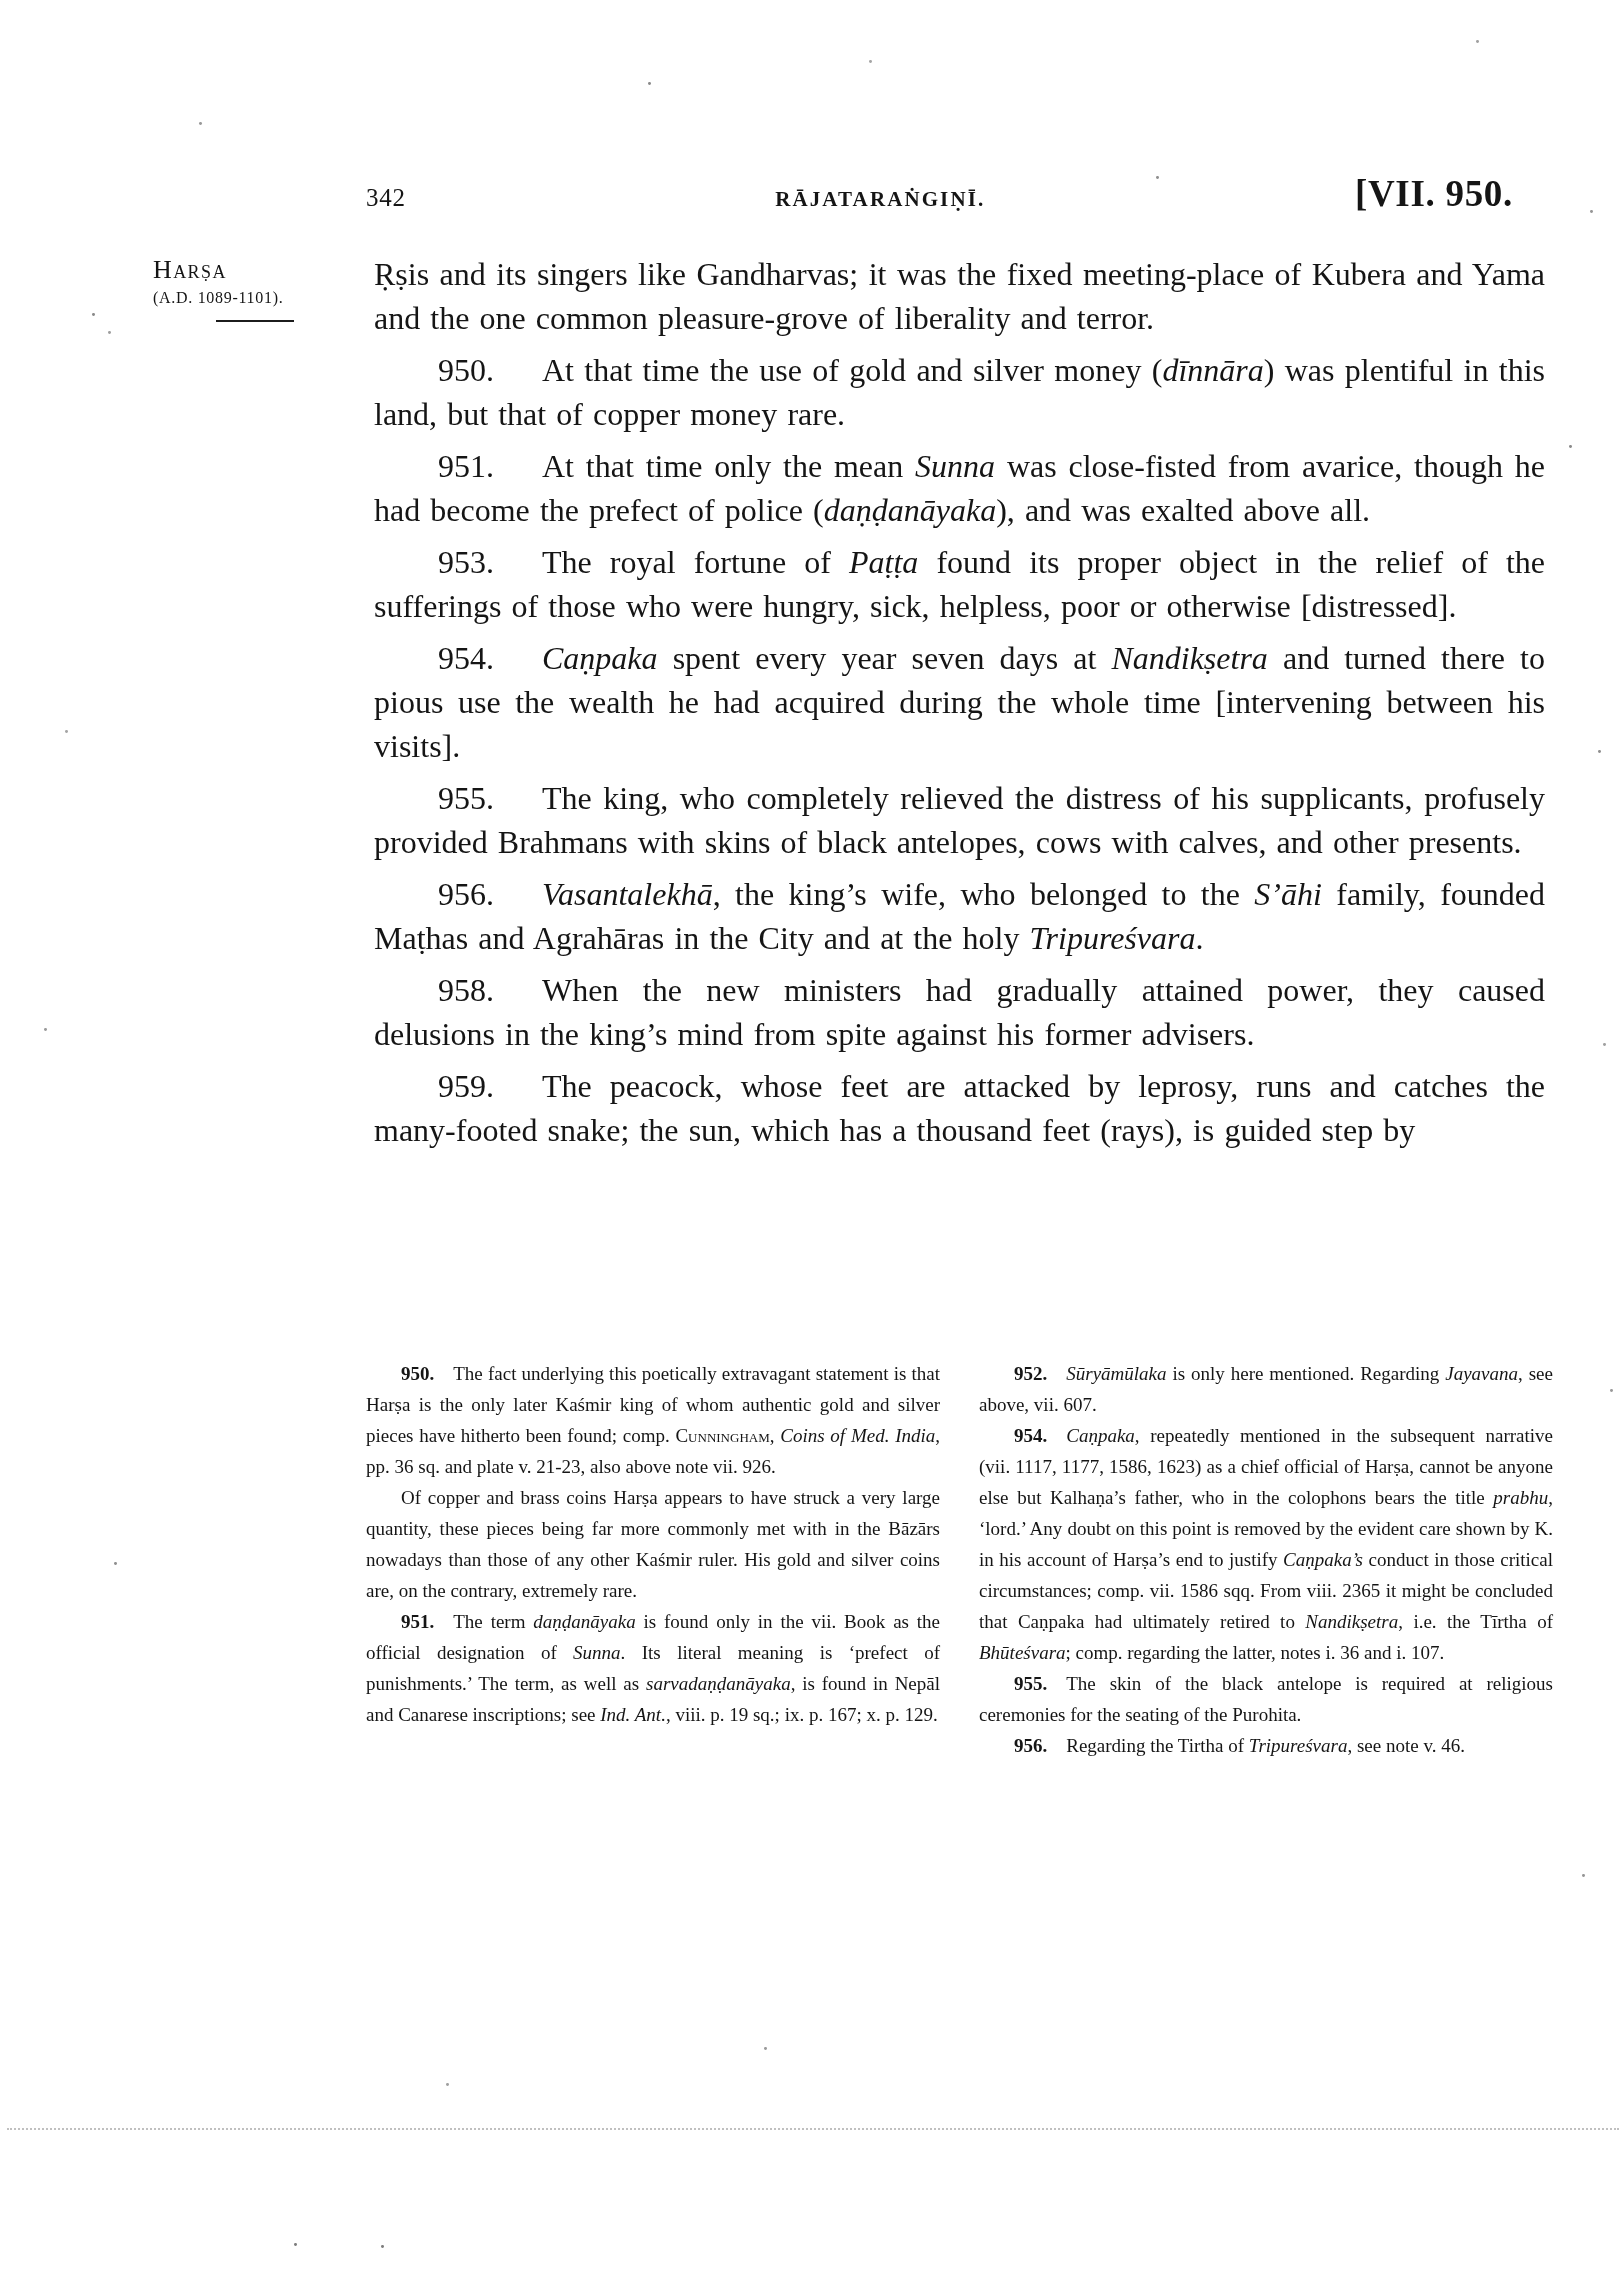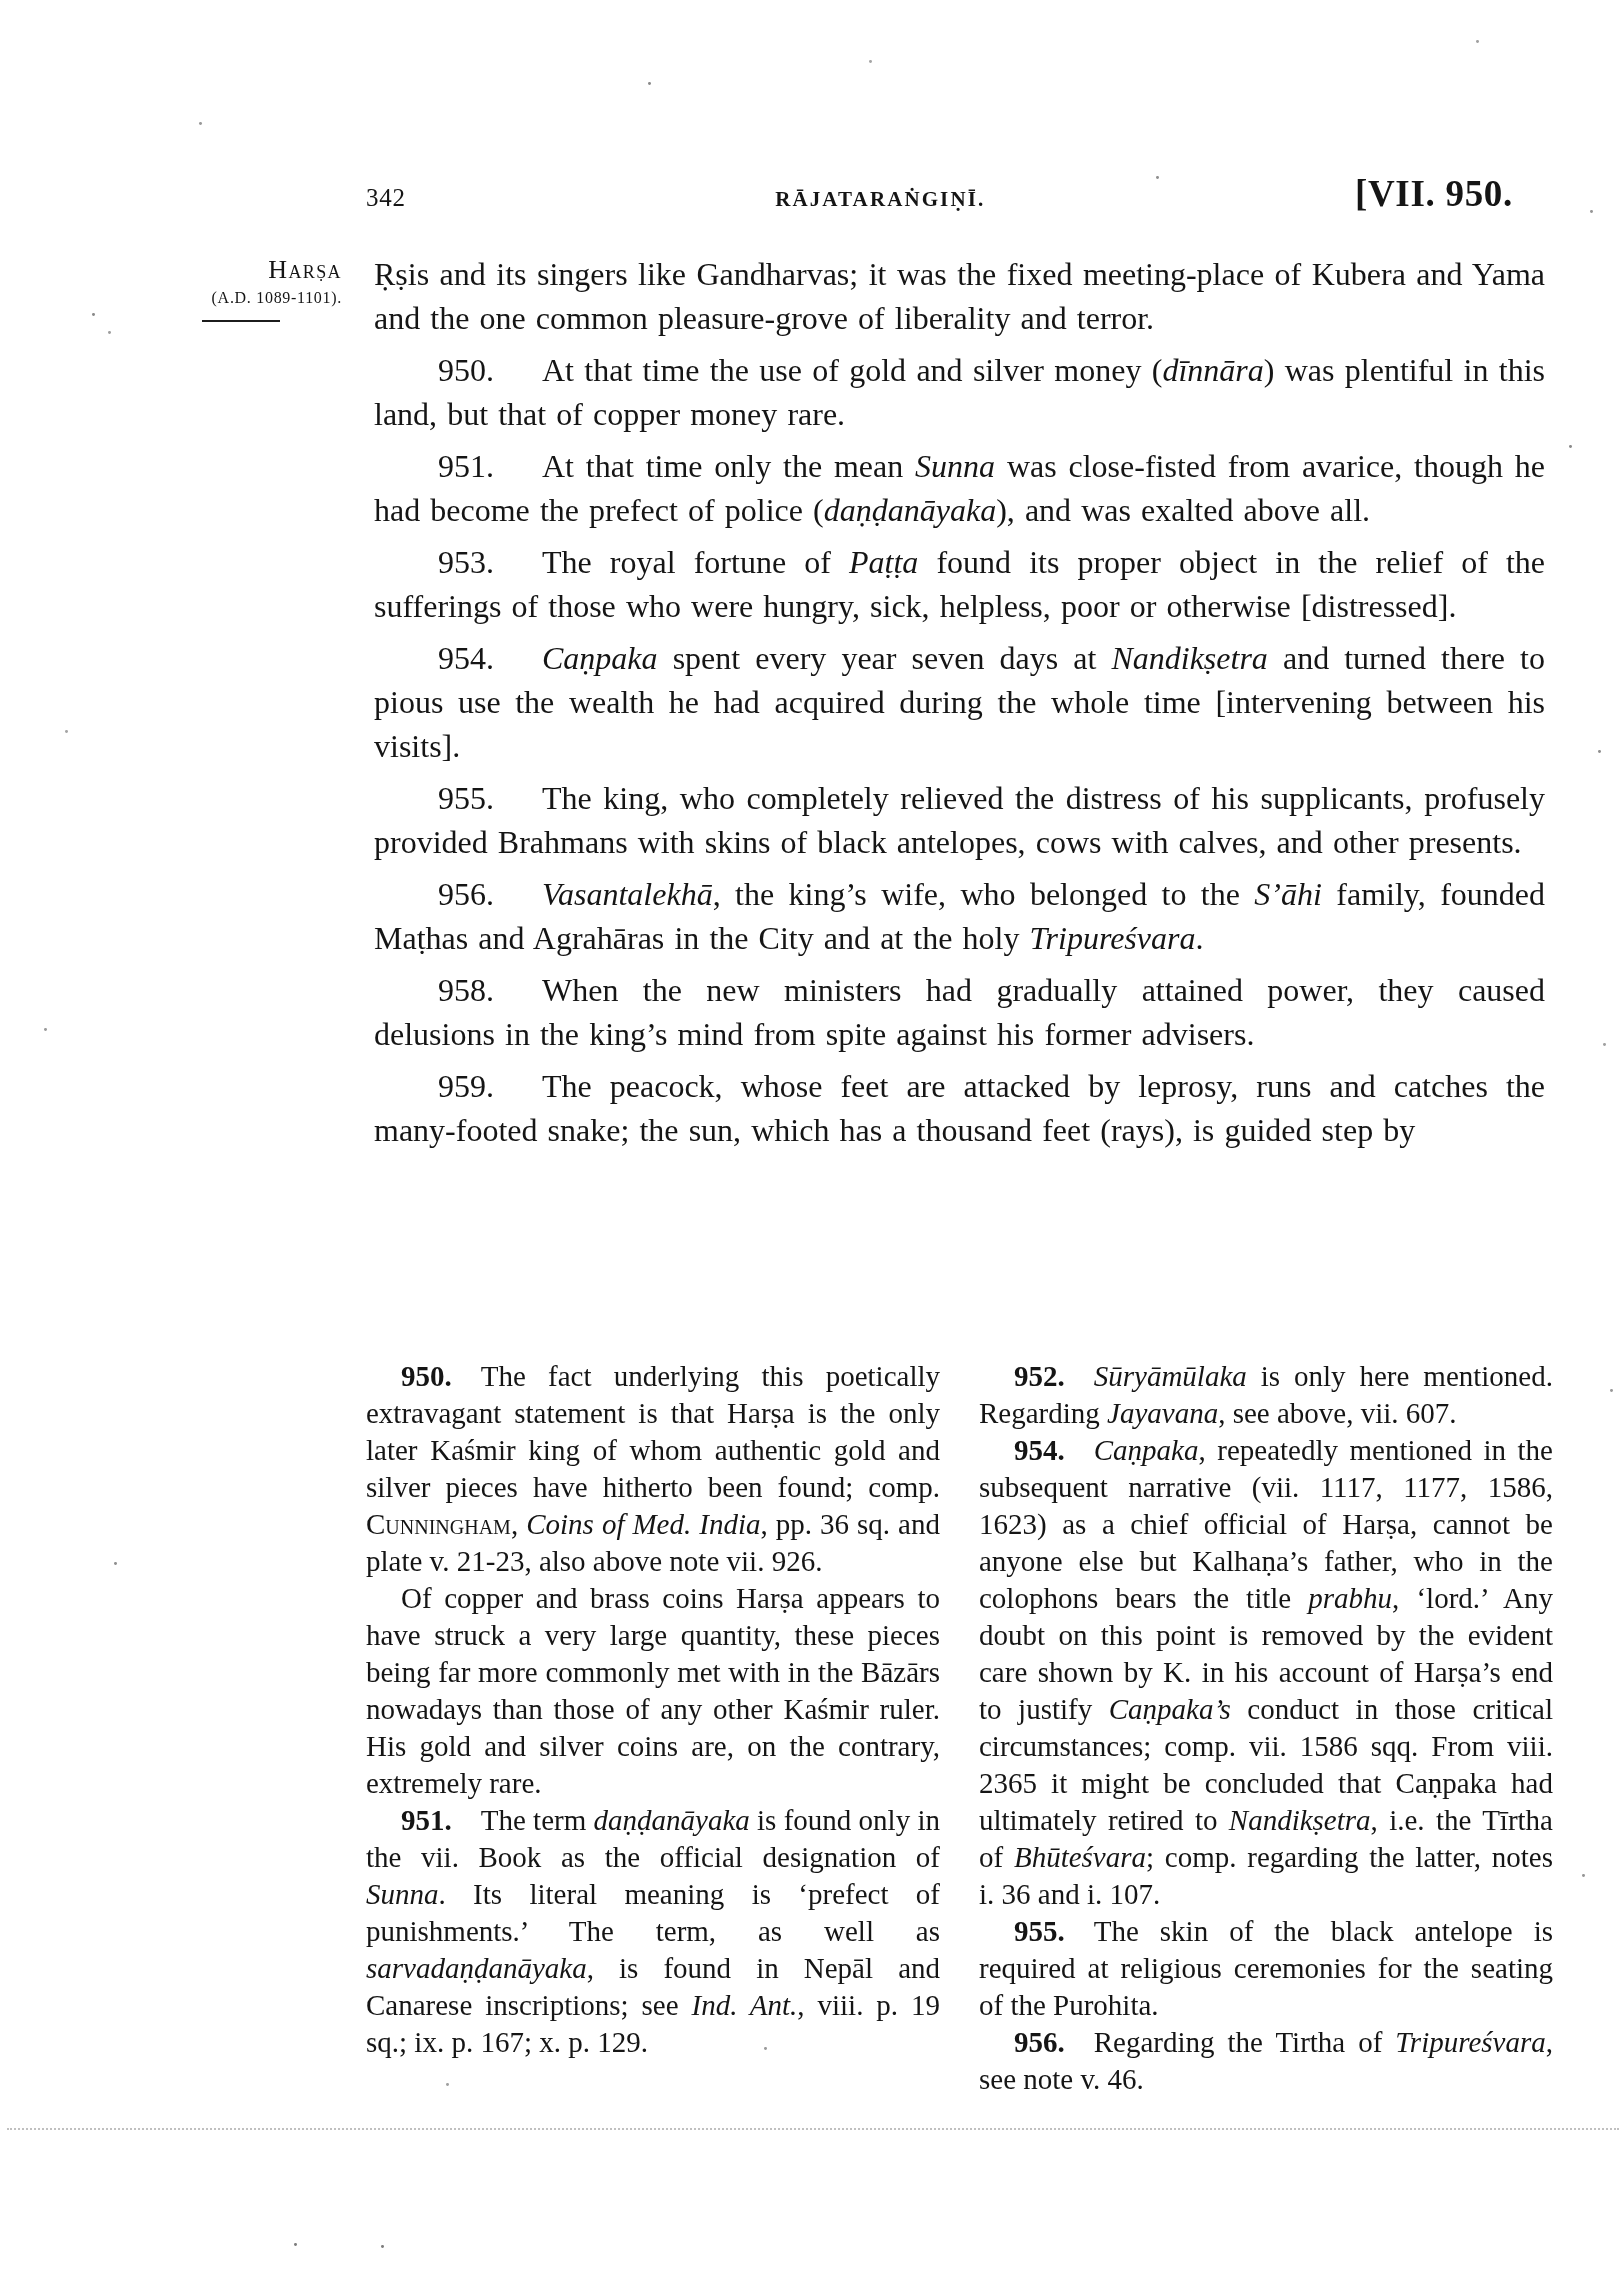--- a/index.html
+++ b/index.html
@@ -52,24 +52,24 @@
     width: 1187px;
     display: flex;
     align-items: baseline;
   }
   .pagenum  { font-size: 25px; letter-spacing: 0.7px; }
   .title    { flex: 1; text-align: center; font-size: 21px; font-weight: bold; letter-spacing: 2.1px; }
   .verseref { font-size: 37px; font-weight: bold; letter-spacing: 0.7px; padding-right: 40px; }
 
   .margin-note {
     position: absolute;
-    left: 139px;
+    left: 153px;
     top: 255px;
     width: 203px;
-    text-align: right;
+    text-align: left;
   }
   .mk { font-size: 26px; line-height: 29px; font-variant: small-caps; letter-spacing: 1.4px; }
   .md { font-size: 16px; line-height: 28px; letter-spacing: 0.7px; }
   .mrule {
     width: 78px;
     border-top: 2.8px solid #1c1c1c;
     margin: 8.3px auto 0;
   }
 
   .body-text {
@@ -88,22 +88,22 @@
   .footnotes {
     position: absolute;
     left: 366px;
     top: 1358px;
     width: 1187px;
     display: flex;
     gap: 39px;
   }
   .fncol {
     width: 574px;
-    font-size: 29px;
-    line-height: 37px;
+    font-size: 19px;
+    line-height: 31px;
     text-align: justify;
   }
   .fncol p { margin: 0; }
   .fncol p.indent { text-indent: 35px; }
 
   .sc { font-variant: small-caps; }
   b { font-weight: bold; }
   i { font-style: italic; }
 
   .bottom-dotline {

